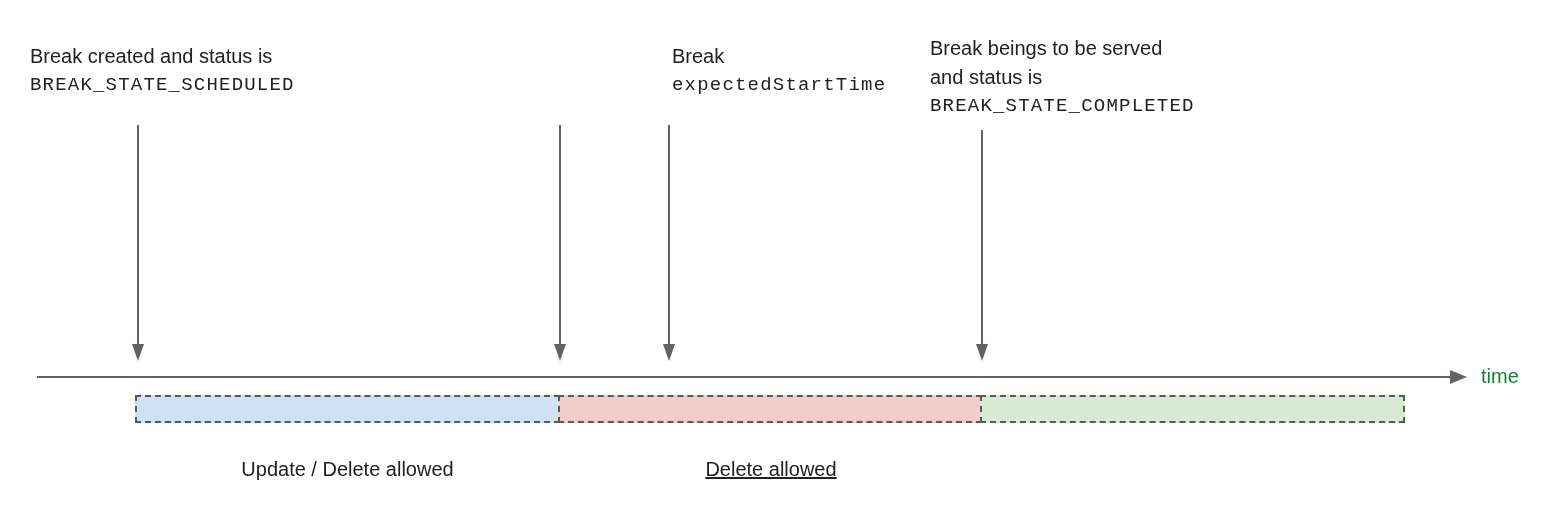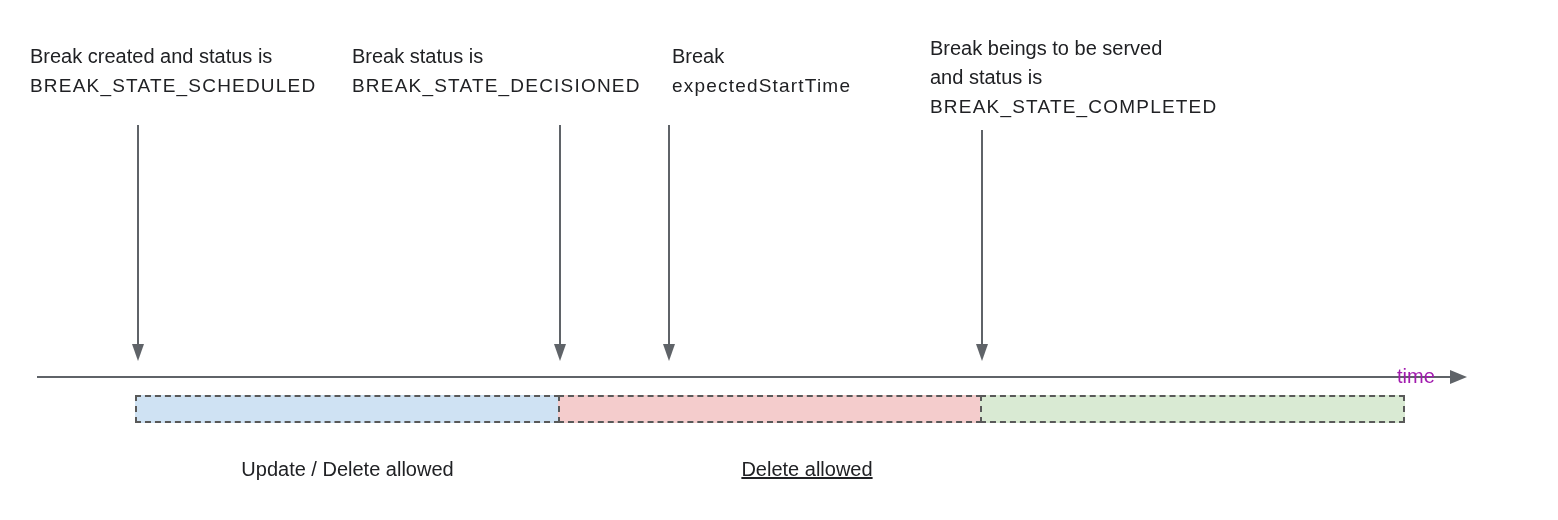--- a/index.html
+++ b/index.html
@@ -18,21 +18,21 @@
     left: 0; top: 0;
     width: 1558px; height: 520px;
   }
   .annotation {
     position: absolute;
     font-size: 20px;
     line-height: 29px;
     white-space: nowrap;
   }
   .annotation .code {
-    font-family: Liberation Sans, sans-serif;
+    font-family: Liberation Mono, monospace;
     font-size: 19px;
     letter-spacing: 1.2px;
   }
   .ann-1 { left: 30px;  top: 42px; }
   .ann-2 { left: 352px; top: 42px; }
   .ann-3 { left: 672px; top: 42px; }
   .ann-4 { left: 930px; top: 34px; }
 
   .segments-row {
     position: absolute;
@@ -46,36 +46,35 @@
   .segment + .segment { margin-left: -2px; }
   .segment-blue  { width: 425px; background: #cfe2f3; }
   .segment-pink  { width: 424px; background: #f4cccc; }
   .segment-green { width: 425px; background: #d9ead3; }
 
   .segment-labels {
     position: absolute;
     left: 135px; top: 458px;
     display: flex;
     width: 1272px;
-    gap: 36px;
   }
   .segment-label {
     font-size: 20px;
     text-align: center;
     color: #202124;
   }
   .segment-label:nth-child(1) { width: 425px; }
   .segment-label:nth-child(2) { width: 422px; text-decoration: underline; }
   .segment-label:nth-child(3) { width: 425px; }
 
   .time-label {
     position: absolute;
-    left: 1397px; top: 365px;
+    left: 1481px; top: 365px;
     font-size: 20px;
-    color: #a21caf;
+    color: #15803d;
   }
 </style>
 </head>
 <body>
 
 <div class="canvas">
 
   <svg class="svg-layer" viewBox="0 0 1558 520" xmlns="http://www.w3.org/2000/svg">
 
     <g>
@@ -102,24 +101,20 @@
       <line x1="982" y1="130" x2="982" y2="345" stroke="#5f6368" stroke-width="2"></line>
       <polygon points="976,344 988,344 982,361" fill="#5f6368"></polygon>
     </g>
   </svg>
 
   <div class="annotation ann-1">
     <div>Break created and status is</div>
     <div class="code">BREAK_STATE_SCHEDULED</div>
   </div>
 
-  <div class="annotation ann-2">
-    <div>Break status is</div>
-    <div class="code">BREAK_STATE_DECISIONED</div>
-  </div>
 
   <div class="annotation ann-4">
     <div>Break beings to be served</div>
     <div>and status is</div>
     <div class="code">BREAK_STATE_COMPLETED</div>
   </div>
 
   <div class="annotation ann-3">
     <div>Break</div>
     <div class="code">expectedStartTime</div>

